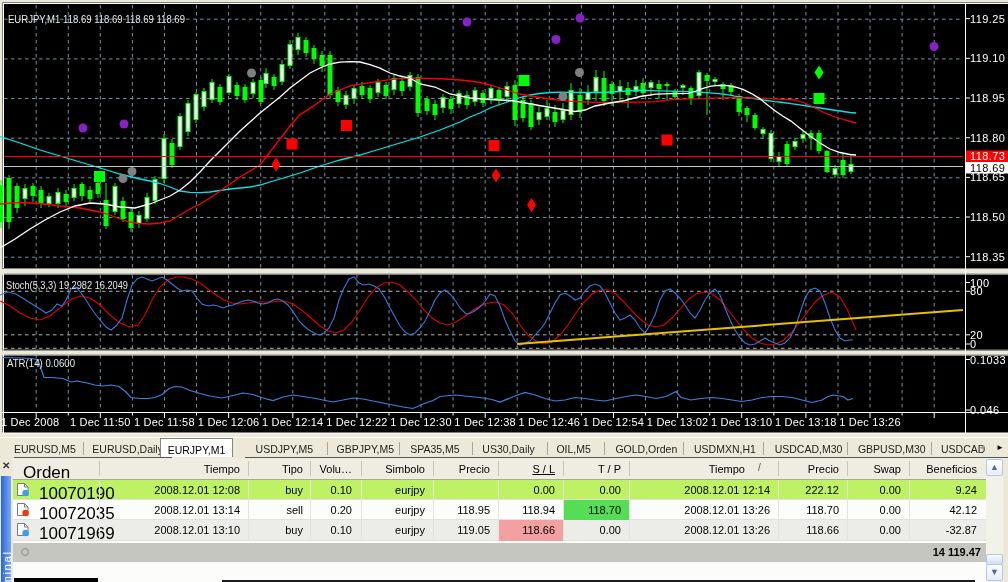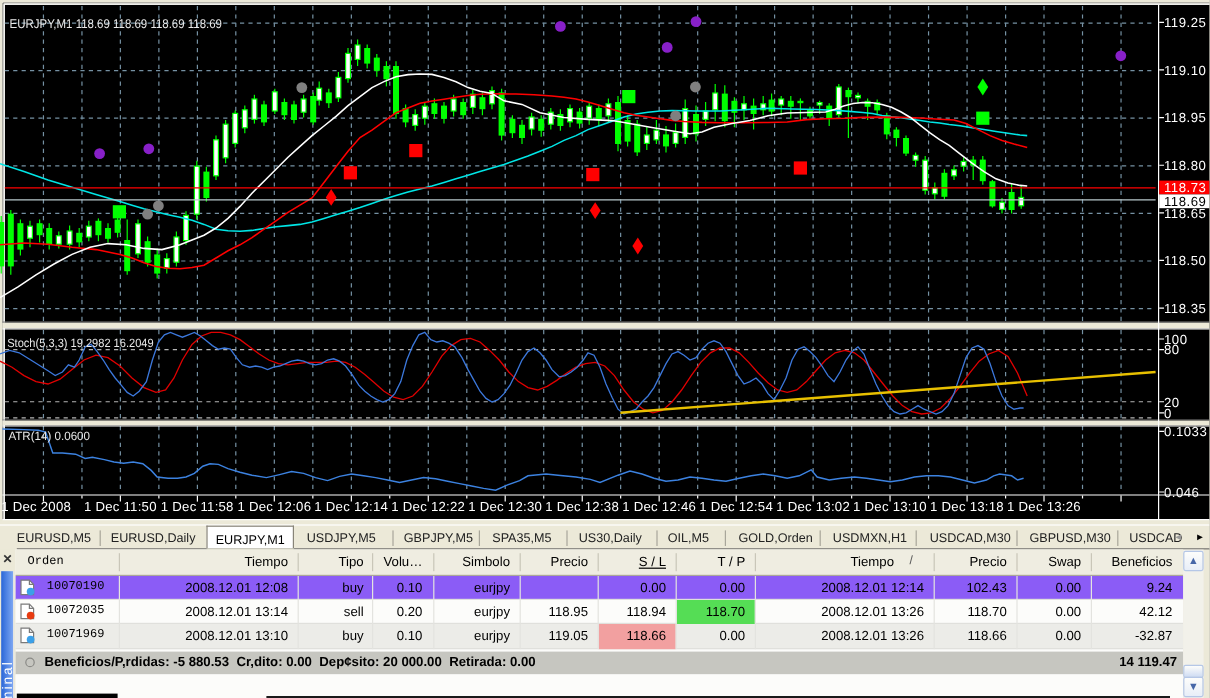--- a/index.html
+++ b/index.html
@@ -6,32 +6,32 @@
 #page { position:relative; width:1008px; height:582px; background:#ece9d8; overflow:hidden; }
 svg text { font-family:"Liberation Sans", sans-serif; }
 .title { font-size:10.5px; fill:#e8e8e8; }
 .ptitle { font-size:10px; fill:#e8e8e8; }
 .tlab { font-size:11px; fill:#ffffff; letter-spacing:0.2px; }
 .sl { font-size:11px; fill:#ffffff; letter-spacing:0.4px; }
 .slb { font-size:11px; fill:#000000; letter-spacing:0.4px; }
 .tabbar { position:absolute; top:437px; left:0; width:1008px; height:21px; background:#ece9d8; border-top:1px solid #ffffff; }
 .tab { position:absolute; top:5px; font-size:10.5px; color:#222; white-space:nowrap; }
 .tsep { position:absolute; top:4px; width:1px; height:13px; background:#a8a69a; }
-.activetab { position:absolute; left:172px; top:0px; width:73px; height:21px; background:#ffffff; border:1px solid #888478; border-bottom:none; font-size:10.5px; color:#000; text-align:center; padding-top:5px; }
+.activetab { position:absolute; left:160px; top:0px; width:73px; height:21px; background:#ffffff; border:1px solid #888478; border-bottom:none; font-size:10.5px; color:#000; text-align:center; padding-top:5px; }
 .tarrow { position:absolute; top:5px; font-size:8px; }
 .termline { position:absolute; top:456.5px; left:14px; width:994px; height:1.5px; background:#555; }
 .termline2 { position:absolute; top:456.5px; left:172px; width:73px; height:1.5px; background:#ece9d8; z-index:5; }
 .term { position:absolute; top:458px; left:0; width:1008px; height:124px; background:#ece9d8; }
 .xbtn { position:absolute; left:2px; top:2px; font-size:10px; font-weight:bold; color:#333; }
 .bluetab { position:absolute; left:1px; top:18px; width:11px; height:106px; background:linear-gradient(to right,#2a66d8,#7fa8f2); border-right:1px solid #e8e8e4; }
 .bluetab span { position:absolute; left:-15px; bottom:8px; transform:rotate(-90deg); transform-origin:center; font-size:11.5px; letter-spacing:1.6px; color:#fff; display:block; width:42px; text-align:center; }
 .tablebg { position:absolute; left:13px; top:0; width:973px; height:124px; background:#fcfcfa; }
 .thead { position:absolute; left:13px; top:0; width:973px; height:21.5px; background:#efede1; border-bottom:1px solid #aca899; }
 .thead .cl, .thead .cr { top:5px; }
-.cl { position:absolute; font-size:10px; color:#000; white-space:nowrap; top:4px;font-family:Liberation Mono, monospace; }
+.cl { position:absolute; font-size:17px; color:#000; white-space:nowrap; top:4px; }
 .cr { position:absolute; font-size:11px; color:#000; text-align:right; white-space:nowrap; top:4px; }
 .hsep { position:absolute; top:3px; width:1px; height:15px; background:#c9c6b8; }
 .rsep { position:absolute; top:0px; width:1px; height:20.35px; background:#e3e3df; }
 .sortind { position:absolute; left:745px; top:4px; font-size:10px; color:#555; }
 .trow { position:absolute; left:13px; width:973px; height:20.35px; border-bottom:1px solid #e0e0dc; }
 .hl { position:absolute; top:0; height:20.35px; }
 .sumrow { position:absolute; left:13px; top:85px; width:973px; height:18.5px; background:#c6c6c0; }
 .sumrow b { position:absolute; left:24px; top:3px; font-size:11px; color:#000; white-space:nowrap; }
 .sumrow .tot { position:absolute; left:838px; top:3px; width:130px; text-align:right; font-size:11px; font-weight:bold; }
 .sumcirc { position:absolute; left:8px; top:4.5px; width:8px; height:8px; border:1.5px solid #8a8a86; border-radius:50%; }
@@ -531,36 +531,36 @@
 <span class="hsep" style="left:297px"></span>
 <span class="hsep" style="left:348px"></span>
 <span class="hsep" style="left:420px"></span>
 <span class="hsep" style="left:485px"></span>
 <span class="hsep" style="left:550px"></span>
 <span class="hsep" style="left:616px"></span>
 <span class="hsep" style="left:765px"></span>
 <span class="hsep" style="left:834px"></span>
 <span class="hsep" style="left:896px"></span>
 </div>
-  <div class="trow" style="top:21.5px;background:#8b5cf6">
+  <div class="trow" style="top:21.5px;background:#bef264">
         <svg width="14" height="15" style="position:absolute;left:3px;top:2px">
           <path d="M1.5 1.5 h7 l3.5 3.5 v8.5 h-10.5 z" fill="#ffffff" stroke="#7a7a7a"></path>
           <path d="M8.5 1.5 v3.5 h3.5" fill="none" stroke="#7a7a7a"></path>
           <circle cx="9.5" cy="11" r="3.2" fill="#3ba0e8"></circle>
         </svg>
         <span class="cl" style="left:26px">10070190</span>
         <span class="cr" style="left:97px;width:130px;">2008.12.01 12:08</span>
         <span class="cr" style="left:160px;width:130px;">buy</span>
         <span class="cr" style="left:209px;width:130px;">0.10</span>
         <span class="cr" style="left:282px;width:130px;">eurjpy</span>
         <span class="cr" style="left:347px;width:130px;margin-top:19px;">118.93</span>
         <span class="cr" style="left:412px;width:130px;">0.00</span>
         <span class="cr" style="left:478px;width:130px;">0.00</span>
         <span class="cr" style="left:627px;width:130px;">2008.12.01 12:14</span>
-        <span class="cr" style="left:696px;width:130px;">102.43</span>
+        <span class="cr" style="left:696px;width:130px;">222.12</span>
         <span class="cr" style="left:758px;width:130px;">0.00</span>
         <span class="cr" style="left:834px;width:130px;">9.24</span>
         <span class="rsep" style="left:86px"></span>
         <span class="rsep" style="left:235px"></span>
         <span class="rsep" style="left:297px"></span>
         <span class="rsep" style="left:348px"></span>
         <span class="rsep" style="left:420px"></span>
         <span class="rsep" style="left:485px"></span>
         <span class="rsep" style="left:550px"></span>
         <span class="rsep" style="left:616px"></span>
@@ -625,21 +625,20 @@
         <span class="rsep" style="left:420px"></span>
         <span class="rsep" style="left:485px"></span>
         <span class="rsep" style="left:550px"></span>
         <span class="rsep" style="left:616px"></span>
         <span class="rsep" style="left:765px"></span>
         <span class="rsep" style="left:834px"></span>
         <span class="rsep" style="left:896px"></span>
       </div>
   <div class="sumrow">
         <span class="sumcirc"></span>
-        <b>Beneficios/P,rdidas: -5 880.53&nbsp; Cr,dito: 0.00&nbsp; Dep¢sito: 20 000.00&nbsp; Retirada: 0.00</b>
         <span class="tot">14 119.47</span>
       </div>
   <div class="botwhite"></div>
   <div class="bluetab">
         <span>minal</span>
       </div>
   <div class="sb">
     <div class="sbbtn" style="top:1px">▲</div>
     <div class="sbthumb"></div>
     <div class="sbbtn" style="top:106px">▼</div>

